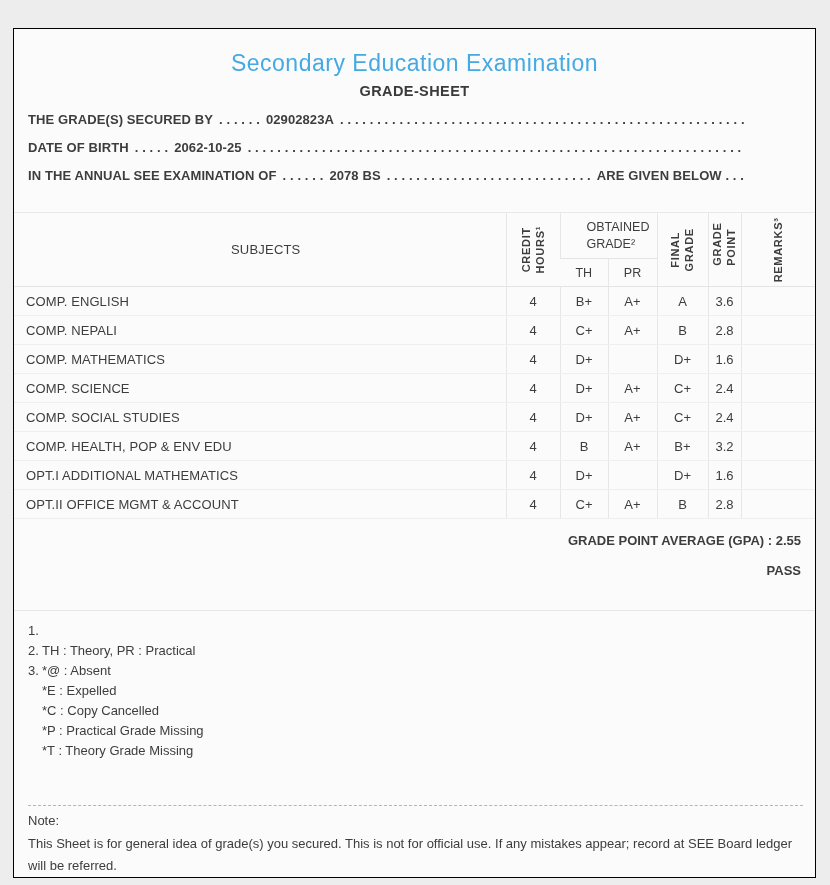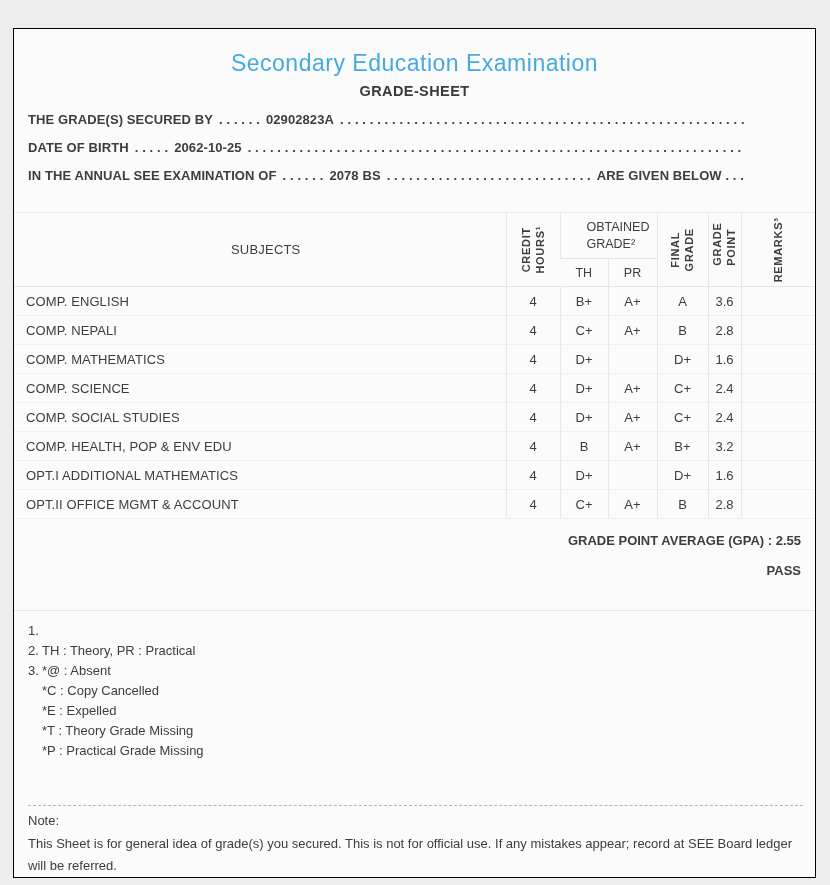--- a/index.html
+++ b/index.html
@@ -246,33 +246,33 @@
     <div class="fn">
       <span class="num">2.</span>
       <span>TH : Theory, PR : Practical</span>
     </div>
     <div class="fn">
       <span class="num">3.</span>
       <span>*@ : Absent</span>
     </div>
     <div class="fn">
       <span class="num"></span>
+      <span>*E : Expelled</span>
+    </div>
+    <div class="fn">
+      <span class="num"></span>
       <span>*C : Copy Cancelled</span>
     </div>
     <div class="fn">
       <span class="num"></span>
-      <span>*E : Expelled</span>
+      <span>*P : Practical Grade Missing</span>
     </div>
     <div class="fn">
       <span class="num"></span>
       <span>*T : Theory Grade Missing</span>
-    </div>
-    <div class="fn">
-      <span class="num"></span>
-      <span>*P : Practical Grade Missing</span>
     </div>
   </div>
 
   <div class="bottom-note">
     <div class="note-heading">Note:</div>
     <div class="note-body">This Sheet is for general idea of grade(s) you secured. This is not for official use. If any mistakes appear; record at SEE Board ledger will be referred.</div>
   </div>
 
 </div>
 

